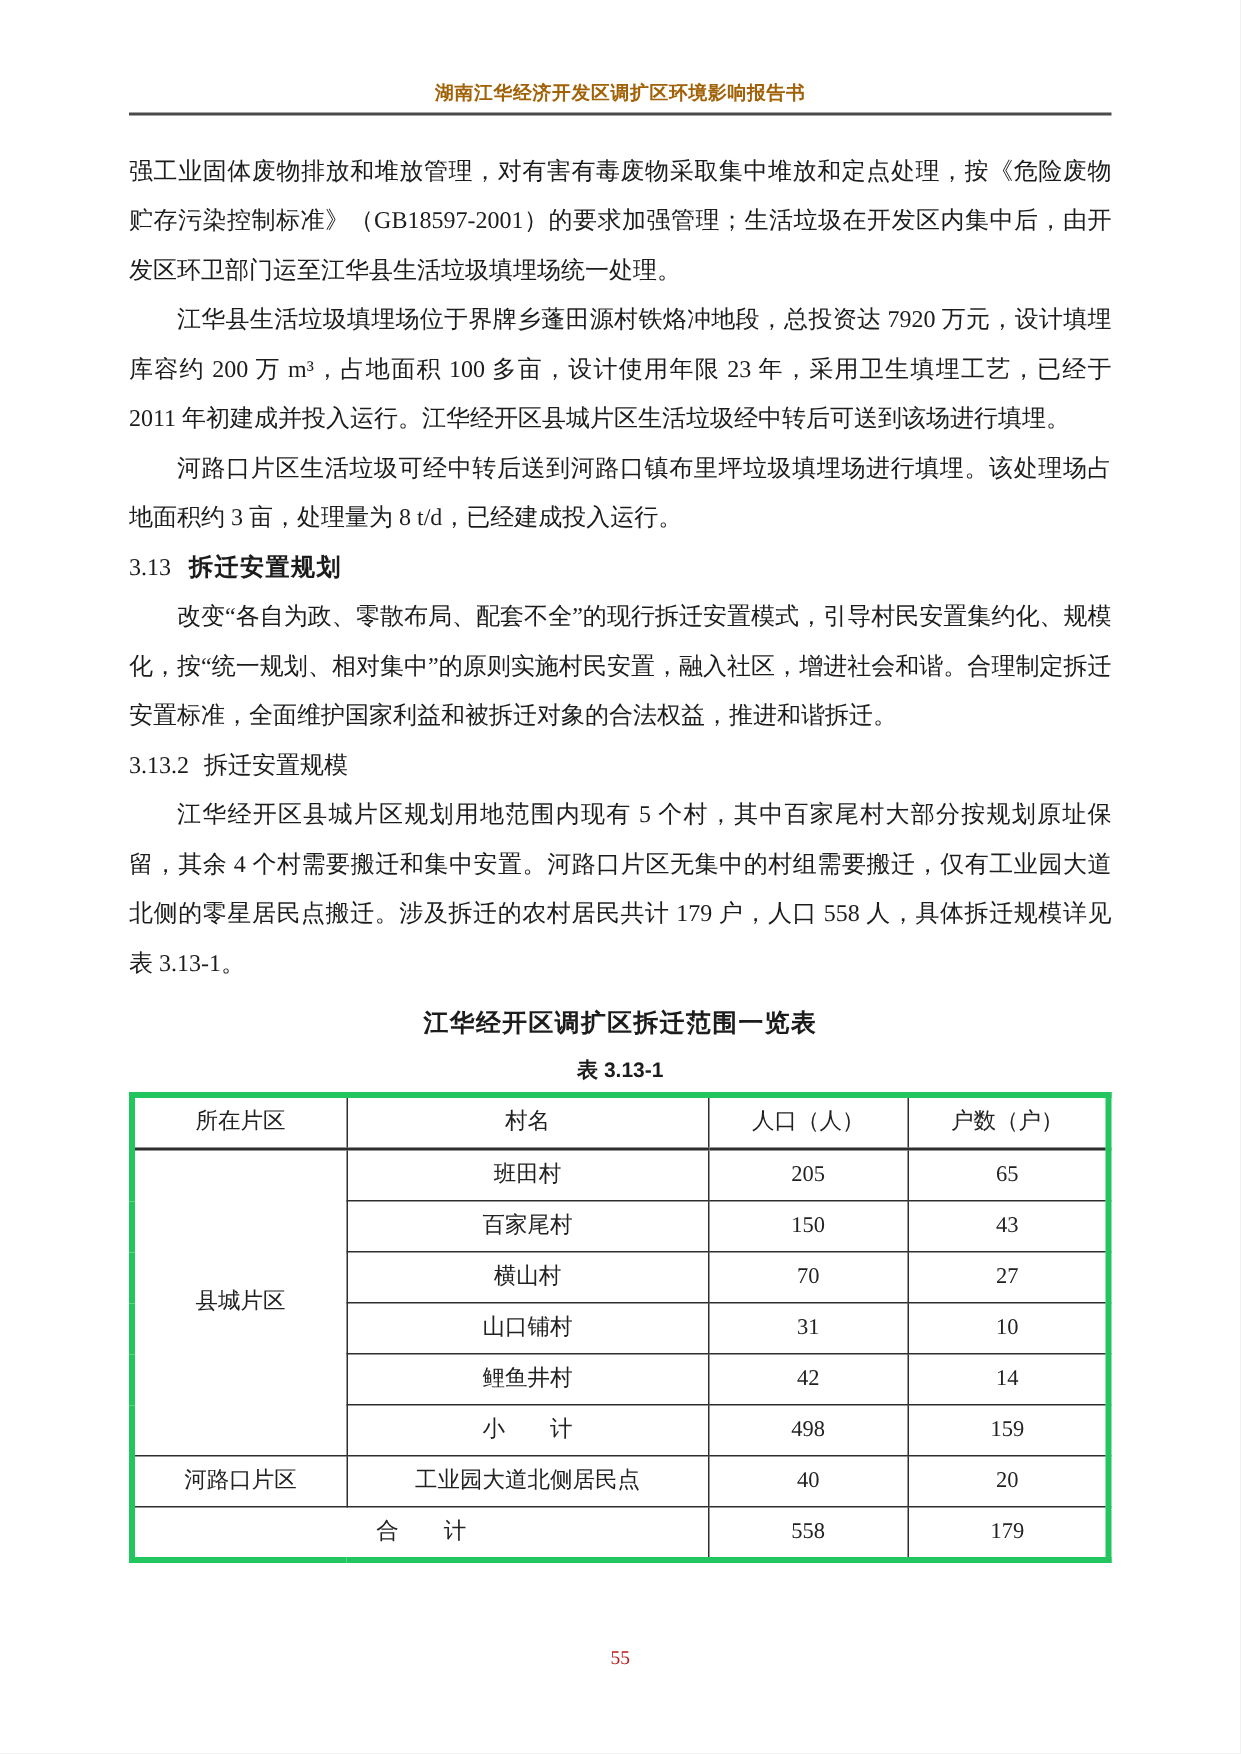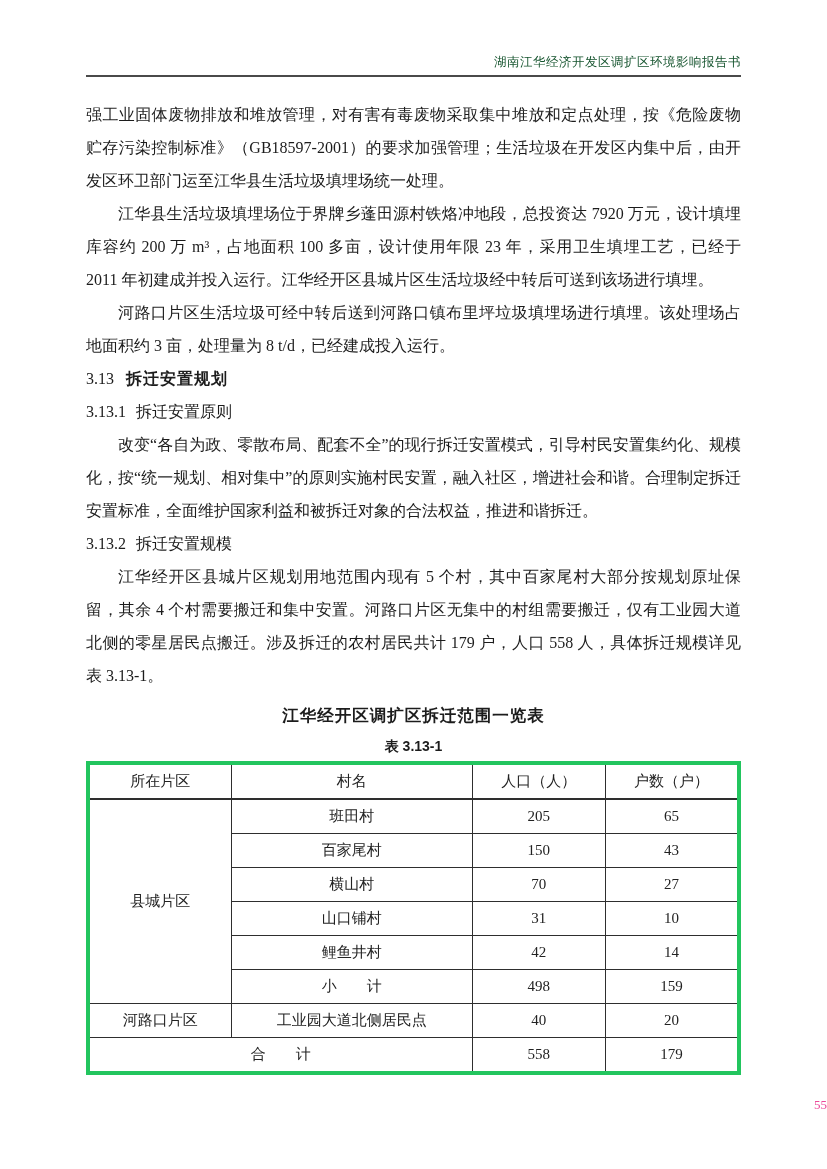--- a/index.html
+++ b/index.html
@@ -12,24 +12,25 @@
     margin: 0 auto;
     background: #ffffff;
     color: #1c1c1c;
     overflow: hidden;
   }
   .running-head {
     position: absolute;
     top: 54px;
     left: 86px;
     right: 86px;
-    text-align: right;
+    text-align: center;
     font-size: 12.5px;
     letter-spacing: 0.5px;
-    color: #14532d;
+    color: #a16207;
+    font-weight: bold;
   }
   .head-rule {
     position: absolute;
     top: 75px;
     left: 86px;
     right: 86px;
     height: 2px;
     background: #4a4a4a;
   }
   .content {
@@ -105,23 +106,23 @@
   table.relocation thead th {
     border-bottom: 2px solid #2e2e2e;
     height: 35px;
   }
   table.relocation tbody td { height: 27px; }
   .page-footer {
     position: absolute;
     bottom: 56px;
     left: 0;
     right: 0;
-    text-align: right;
+    text-align: center;
     font-size: 13px;
-    color: #ec4899;
+    color: #b91c1c;
   }
 </style>
 </head>
 <body>
 
 <div class="page">
 
   <div class="running-head">
     <span>湖南江华经济开发区调扩区环境影响报告书</span>
   </div>
@@ -132,23 +133,20 @@
     <p class="para">强工业固体废物排放和堆放管理，对有害有毒废物采取集中堆放和定点处理，按《危险废物贮存污染控制标准》（GB18597-2001）的要求加强管理；生活垃圾在开发区内集中后，由开发区环卫部门运至江华县生活垃圾填埋场统一处理。</p>
 
     <p class="para indent">江华县生活垃圾填埋场位于界牌乡蓬田源村铁烙冲地段，总投资达 7920 万元，设计填埋库容约 200 万 m³，占地面积 100 多亩，设计使用年限 23 年，采用卫生填埋工艺，已经于 2011 年初建成并投入运行。江华经开区县城片区生活垃圾经中转后可送到该场进行填埋。</p>
 
     <p class="para indent">河路口片区生活垃圾可经中转后送到河路口镇布里坪垃圾填埋场进行填埋。该处理场占地面积约 3 亩，处理量为 8 t/d，已经建成投入运行。</p>
 
     <div class="heading-l2">
       <span class="h-num">3.13</span><span class="h-text">拆迁安置规划</span>
     </div>
 
-    <div class="heading-l3">
-      <span class="h-num">3.13.1</span><span>拆迁安置原则</span>
-    </div>
 
     <p class="para indent">改变“各自为政、零散布局、配套不全”的现行拆迁安置模式，引导村民安置集约化、规模化，按“统一规划、相对集中”的原则实施村民安置，融入社区，增进社会和谐。合理制定拆迁安置标准，全面维护国家利益和被拆迁对象的合法权益，推进和谐拆迁。</p>
 
     <div class="heading-l3">
       <span class="h-num">3.13.2</span><span>拆迁安置规模</span>
     </div>
 
     <p class="para indent">江华经开区县城片区规划用地范围内现有 5 个村，其中百家尾村大部分按规划原址保留，其余 4 个村需要搬迁和集中安置。河路口片区无集中的村组需要搬迁，仅有工业园大道北侧的零星居民点搬迁。涉及拆迁的农村居民共计 179 户，人口 558 人，具体拆迁规模详见表 3.13-1。</p>
 
     <div class="table-title">江华经开区调扩区拆迁范围一览表</div>

